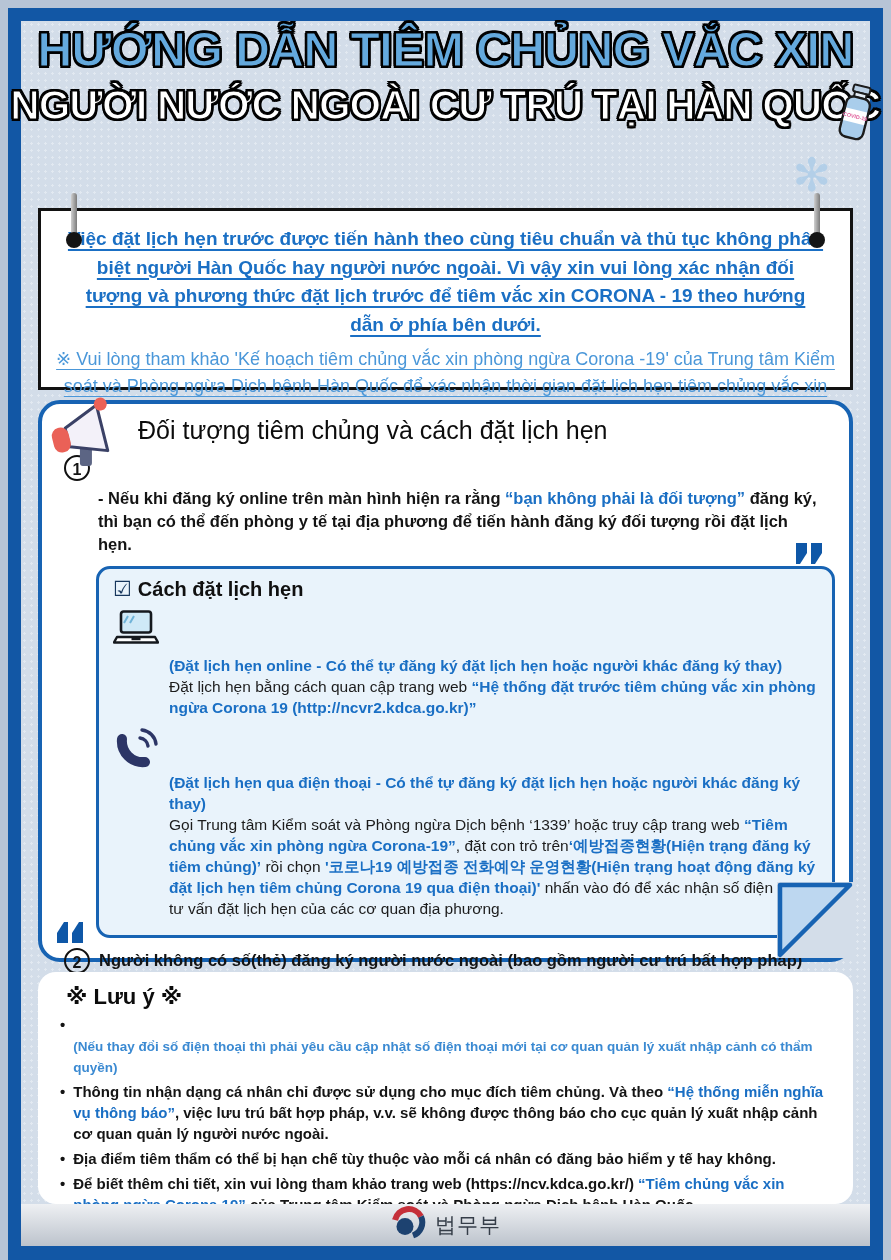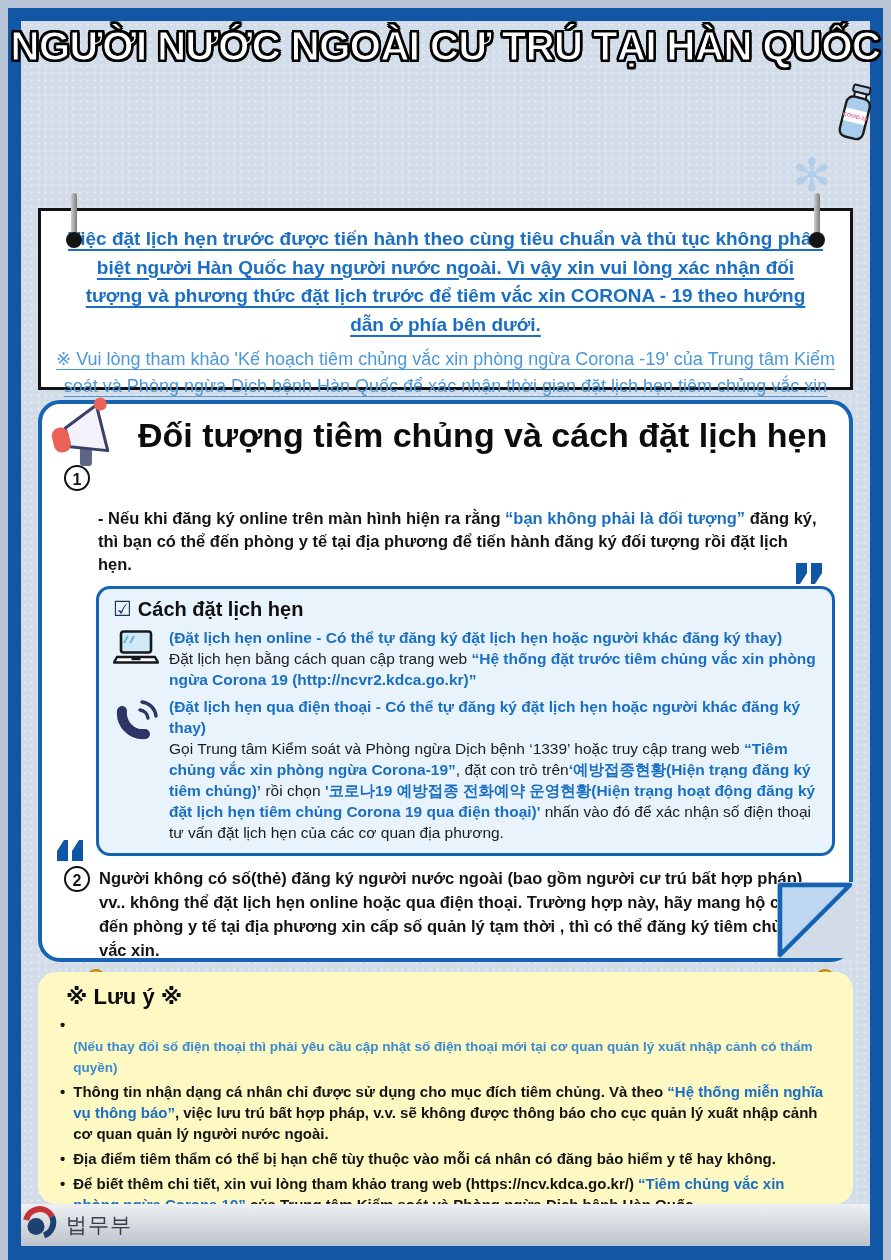--- a/index.html
+++ b/index.html
@@ -36,71 +36,72 @@
   .pin-l{left:30px;} .pin-r{right:30px;}
   .notice-main{margin:2px 26px 7px;font-size:19px;line-height:28.5px;font-weight:bold;
     color:#1a6fc4;text-align:center;text-decoration:underline;text-decoration-thickness:2px;
     text-underline-offset:4px;}
   .notice-sub{margin:0 12px;font-size:18px;line-height:27px;font-weight:normal;
     color:#4a97d9;text-align:center;text-decoration:underline;text-underline-offset:4px;}
   
   .mainbox{position:absolute;left:38px;right:38px;top:400px;height:562px;background:#fff;
     border:4px solid #1763b3;border-radius:22px;box-sizing:border-box;}
   .megaphone{position:absolute;left:0px;top:-8px;}
-  .mb-head{margin:12px 20px 0 96px;font-size:34px;font-weight:bold;color:#0c0c0c;}
+  .mb-head{margin:12px 20px 0 96px;font-size:25px;font-weight:normal;color:#0c0c0c;}
   .item{display:flex;gap:9px;padding:0 26px 0 22px;margin-top:10px;
     font-size:16.5px;line-height:24px;font-weight:bold;color:#141414;}
   .num{flex:0 0 auto;width:26px;height:26px;border:2.5px solid #111;border-radius:50%;
     text-align:center;line-height:25px;font-size:16px;font-weight:bold;box-sizing:border-box;
     margin-top:0;}
   .blue{color:#1a6fc4;}
-  .dash-note{padding:0 26px 0 56px;margin-top:16px;font-size:16.5px;line-height:23px;
+  .dash-note{padding:0 26px 0 56px;margin-top:6px;font-size:16.5px;line-height:23px;
     font-weight:bold;color:#141414;}
   
   .howto{position:relative;margin:10px 14px 0 54px;background:#e9f3fb;
-    border:3px solid #1763b3;border-radius:14px;padding:8px 14px 10px;box-sizing:border-box;}
+    border:3px solid #1763b3;border-radius:14px;padding:8px 14px 16px;box-sizing:border-box;}
   .howto-title{font-size:20px;font-weight:bold;color:#101010;}
   .checkbox{color:#16365c;font-size:21px;margin-right:6px;}
   .entry{display:flex;gap:10px;margin-top:6px;}
   .entry-icon{flex:0 0 46px;padding-top:2px;}
-  .entry-text{font-size:15.5px;line-height:21px;color:#1c1c1c;}
+  .entry-text{font-size:15.5px;line-height:21px;color:#1c1c1c;margin-top:48px;}
   .entry-text .lead{font-weight:bold;color:#1a6fc4;}
   .quote{position:absolute;}
   .q-top{right:6px;top:-26px;}
   .q-bottom{left:-46px;bottom:-8px;transform:rotate(180deg);}
   
   .warn{display:flex;align-items:flex-start;gap:6px;padding:0 14px 0 44px;margin-top:7px;
     font-size:14.5px;line-height:22px;font-weight:bold;color:#141414;}
   .warn-ico{flex:0 0 auto;display:inline-block;width:20px;height:20px;border-radius:50%;
     background:#f9b414;border:2px solid #c9800b;color:#4a3005;font-weight:bold;font-size:14px;
     line-height:17px;text-align:center;box-sizing:border-box;}
   
   .fold{position:absolute;right:-4px;bottom:-4px;}
   
-  .notes{position:absolute;left:38px;right:38px;top:972px;height:232px;background:#fef9c3;
+  .notes{position:absolute;left:38px;right:38px;top:972px;height:232px;background:#ffffff;
     border-radius:18px;box-sizing:border-box;padding:10px 22px 0;}
   .notes-head{font-size:22px;font-weight:bold;color:#0c0c0c;margin:2px 0 4px 6px;}
   .bullet{display:flex;gap:8px;margin-top:4px;font-size:15px;line-height:21px;
     font-weight:bold;color:#141414;}
   .bullet .dot{flex:0 0 auto;font-size:15px;line-height:21px;}
   .bullet-sub{padding-left:16px;font-size:13.5px;line-height:17px;font-weight:bold;
     color:#3b8ad2;margin-top:1px;}
   
   .footer{position:absolute;left:21px;right:21px;top:1204px;height:42px;
     background:linear-gradient(#eef0f3,#bcc3cc);
-    display:flex;justify-content:flex-start;align-items:center;gap:150px;}
+    display:flex;justify-content:center;align-items:center;gap:150px;}
   .logo{display:flex;align-items:center;gap:9px;}
   .logo-text{font-size:21px;color:#353d48;letter-spacing:1px;}
 </style>
 </head>
 <body>
 
 <div class="frame"></div>
 
 <div class="title-wrap">
+  <div class="t-line t-blue">HƯỚNG DẪN TIÊM CHỦNG VẮC XIN</div>
   <div class="t-line t-white">NGƯỜI NƯỚC NGOÀI CƯ TRÚ TẠI HÀN QUỐC</div>
 </div>
 <div class="flake">✻</div>
 <div class="vial">
   <svg width="42" height="58" viewBox="0 0 42 58">
     <rect x="12" y="1.5" width="17" height="7" rx="2" fill="#b9cfe4" stroke="#1c1c1c" stroke-width="2"></rect>
     <rect x="14.5" y="8.5" width="12" height="5" fill="#e3ecf4" stroke="#1c1c1c" stroke-width="2"></rect>
     <rect x="8.5" y="13.5" width="24" height="41" rx="7" fill="#a9cdeb" stroke="#1c1c1c" stroke-width="2.4"></rect>
     <rect x="9.8" y="26" width="21.4" height="13" fill="#ffffff"></rect>
     <text x="20.5" y="34.5" font-size="5.4" fill="#e0639d" text-anchor="middle" font-weight="bold">COVID-19</text>

